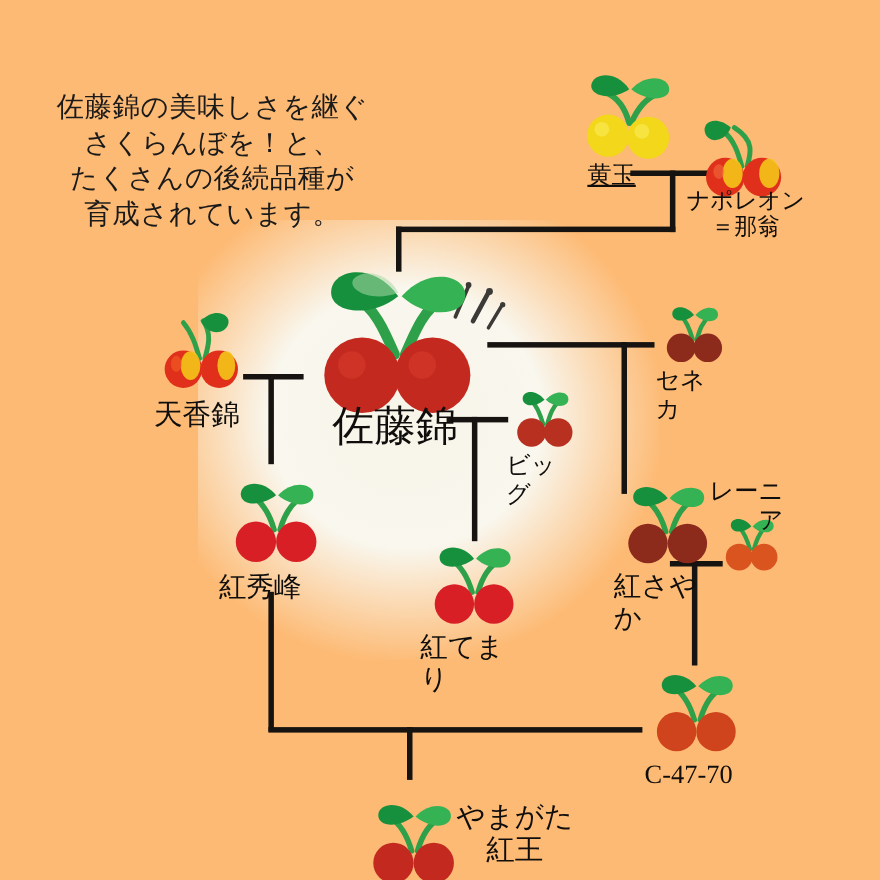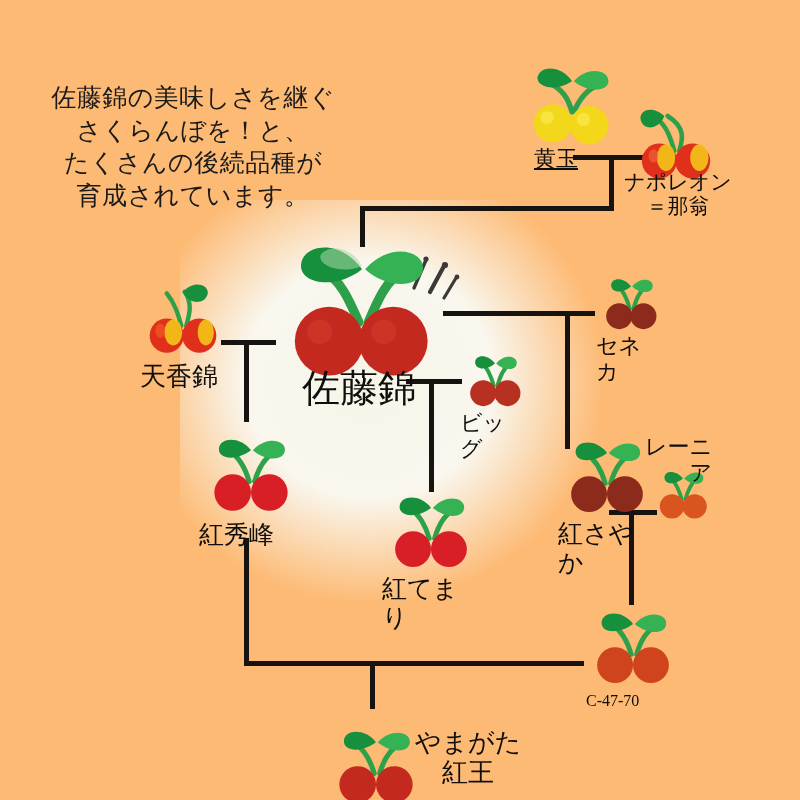--- a/index.html
+++ b/index.html
@@ -227,21 +227,21 @@
 
   <div class="node" style="left:588px;top:606px;">
     <svg width="90" height="86" viewBox="0 0 100 96">
       <path d="M48 54 C44 40 38 28 26 20" fill="none" stroke="#2ea04a" stroke-width="5.5" stroke-linecap="round"></path>
       <path d="M54 54 C58 40 64 28 76 22" fill="none" stroke="#2ea04a" stroke-width="5.5" stroke-linecap="round"></path>
       <path d="M50 20 C38 4 16 6 15 18 C14 30 34 32 50 20 Z" fill="#17903d"></path>
       <path d="M52 20 C66 4 88 8 87 20 C86 32 66 32 52 20 Z" fill="#35b253"></path>
       <circle cx="30" cy="66" r="20" fill="#cf441c"></circle>
       <circle cx="70" cy="66" r="20" fill="#cf441c"></circle>
     </svg>
-    <div class="lbl" style="left:-2px;top:86px;font-size:16px;font-family:'Liberation Serif',serif;">C-47-70</div>
+    <div class="lbl" style="left:-2px;top:86px;font-size:24px;font-family:'Liberation Serif',serif;">C-47-70</div>
   </div>
 
   <div class="node" style="left:330px;top:724px;">
     <svg width="92" height="88" viewBox="0 0 100 96">
       <path d="M48 54 C44 40 38 28 26 20" fill="none" stroke="#2ea04a" stroke-width="5.5" stroke-linecap="round"></path>
       <path d="M54 54 C58 40 64 28 76 22" fill="none" stroke="#2ea04a" stroke-width="5.5" stroke-linecap="round"></path>
       <path d="M50 20 C38 4 16 6 15 18 C14 30 34 32 50 20 Z" fill="#17903d"></path>
       <path d="M52 20 C66 4 88 8 87 20 C86 32 66 32 52 20 Z" fill="#35b253"></path>
       <circle cx="30" cy="66" r="20" fill="#c4291f"></circle>
       <circle cx="70" cy="66" r="20" fill="#c4291f"></circle>

